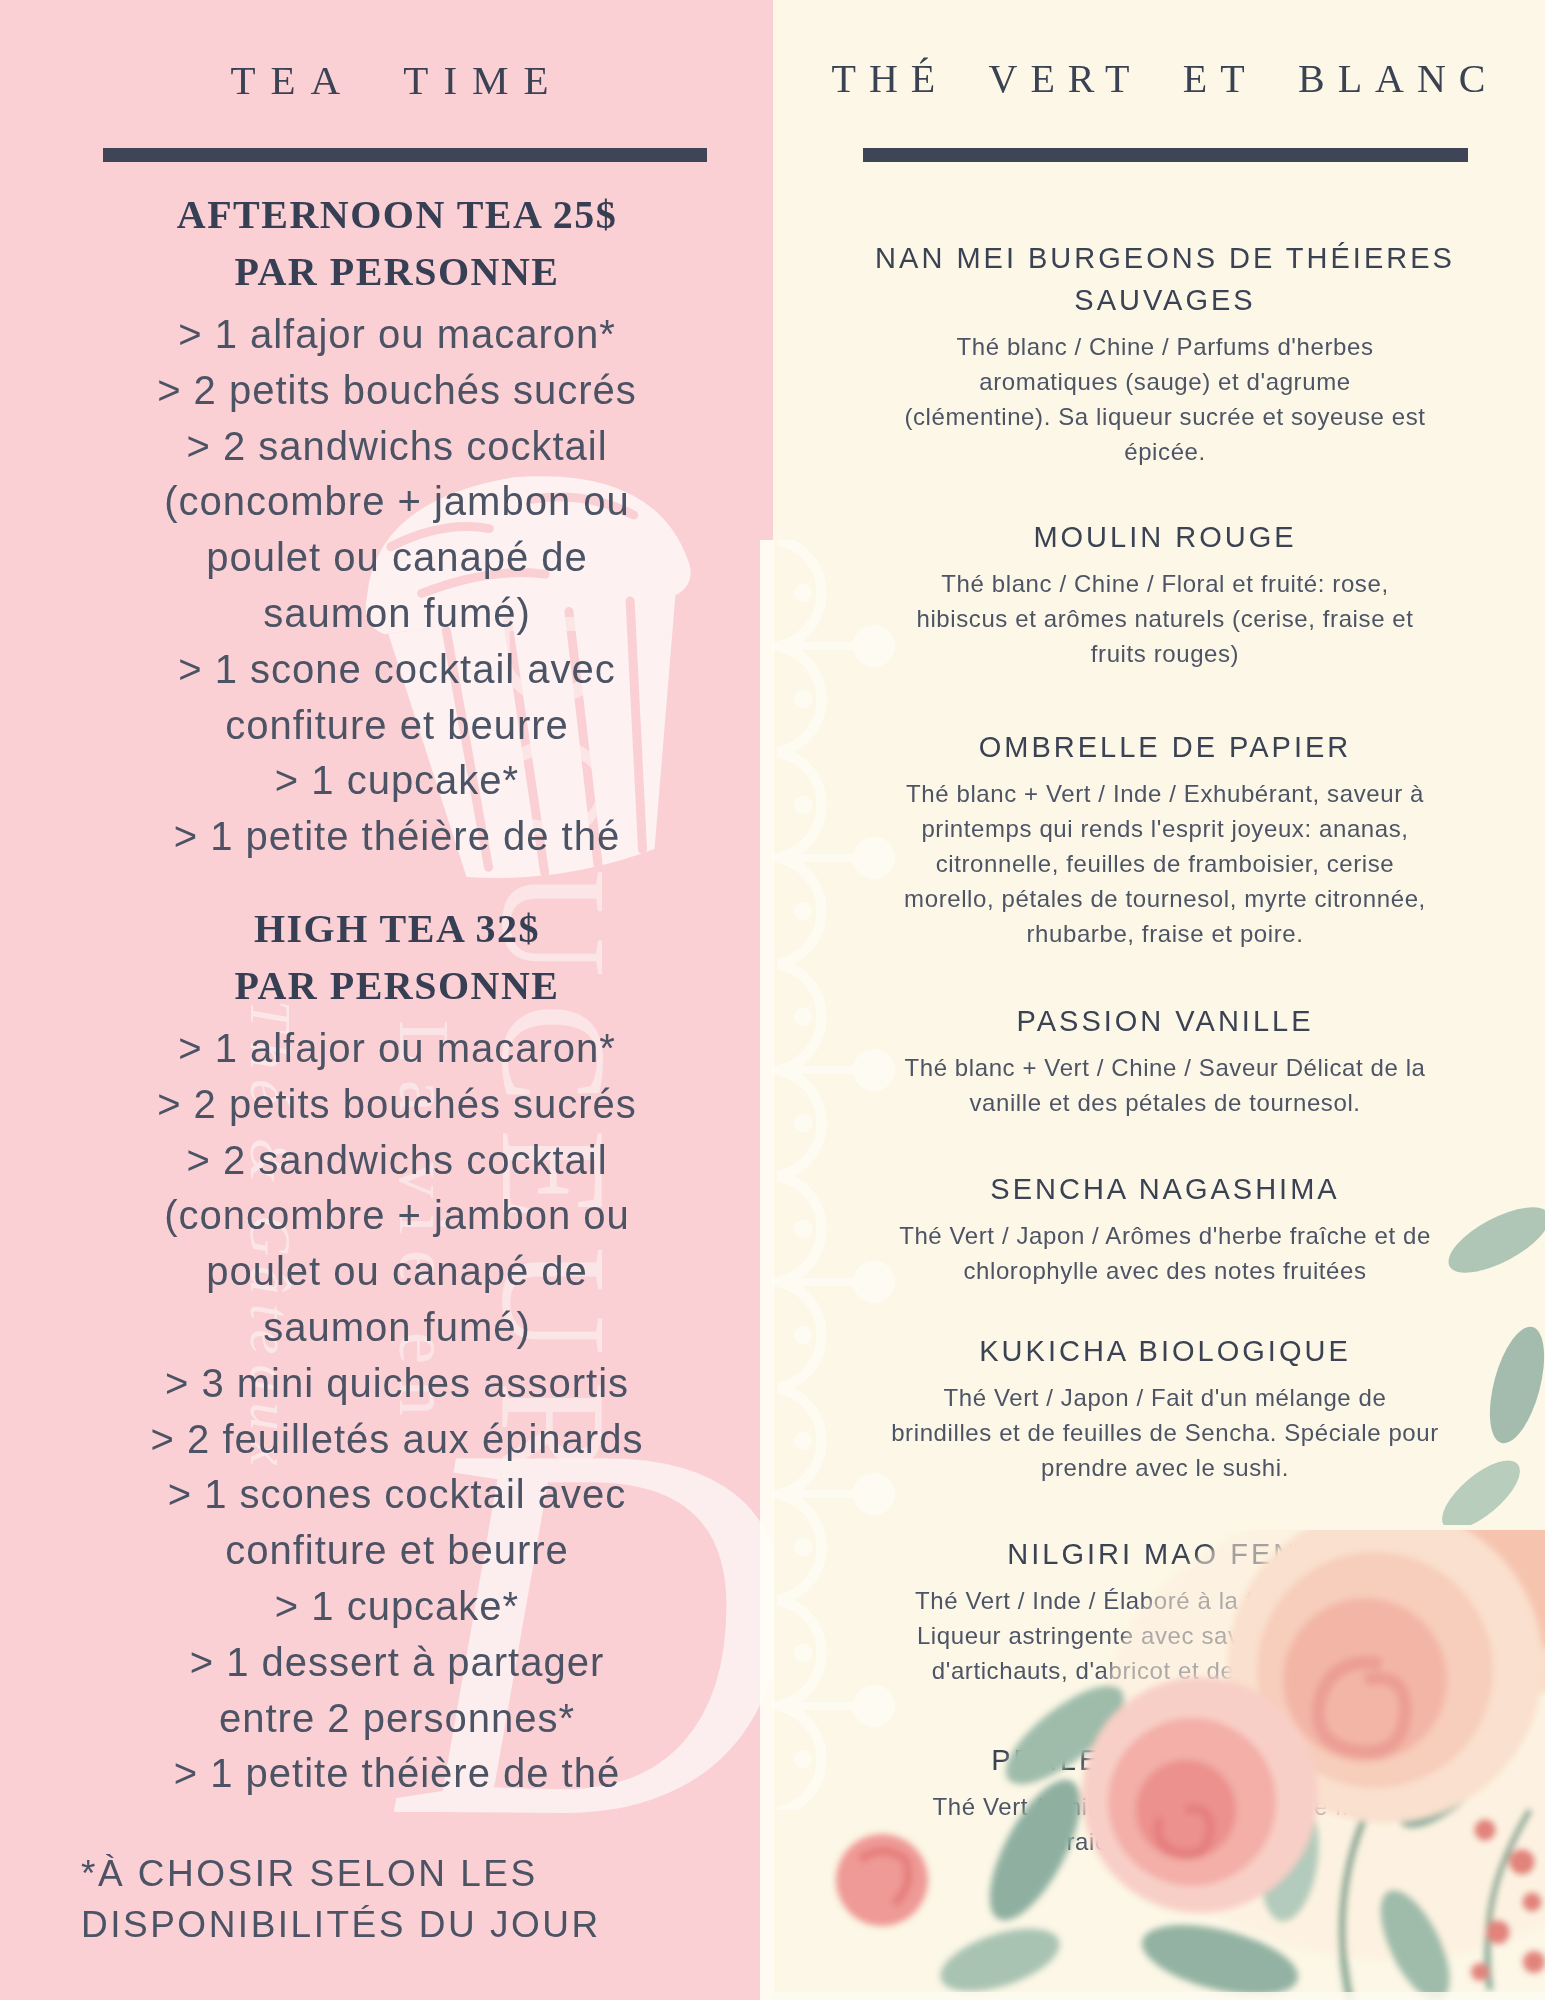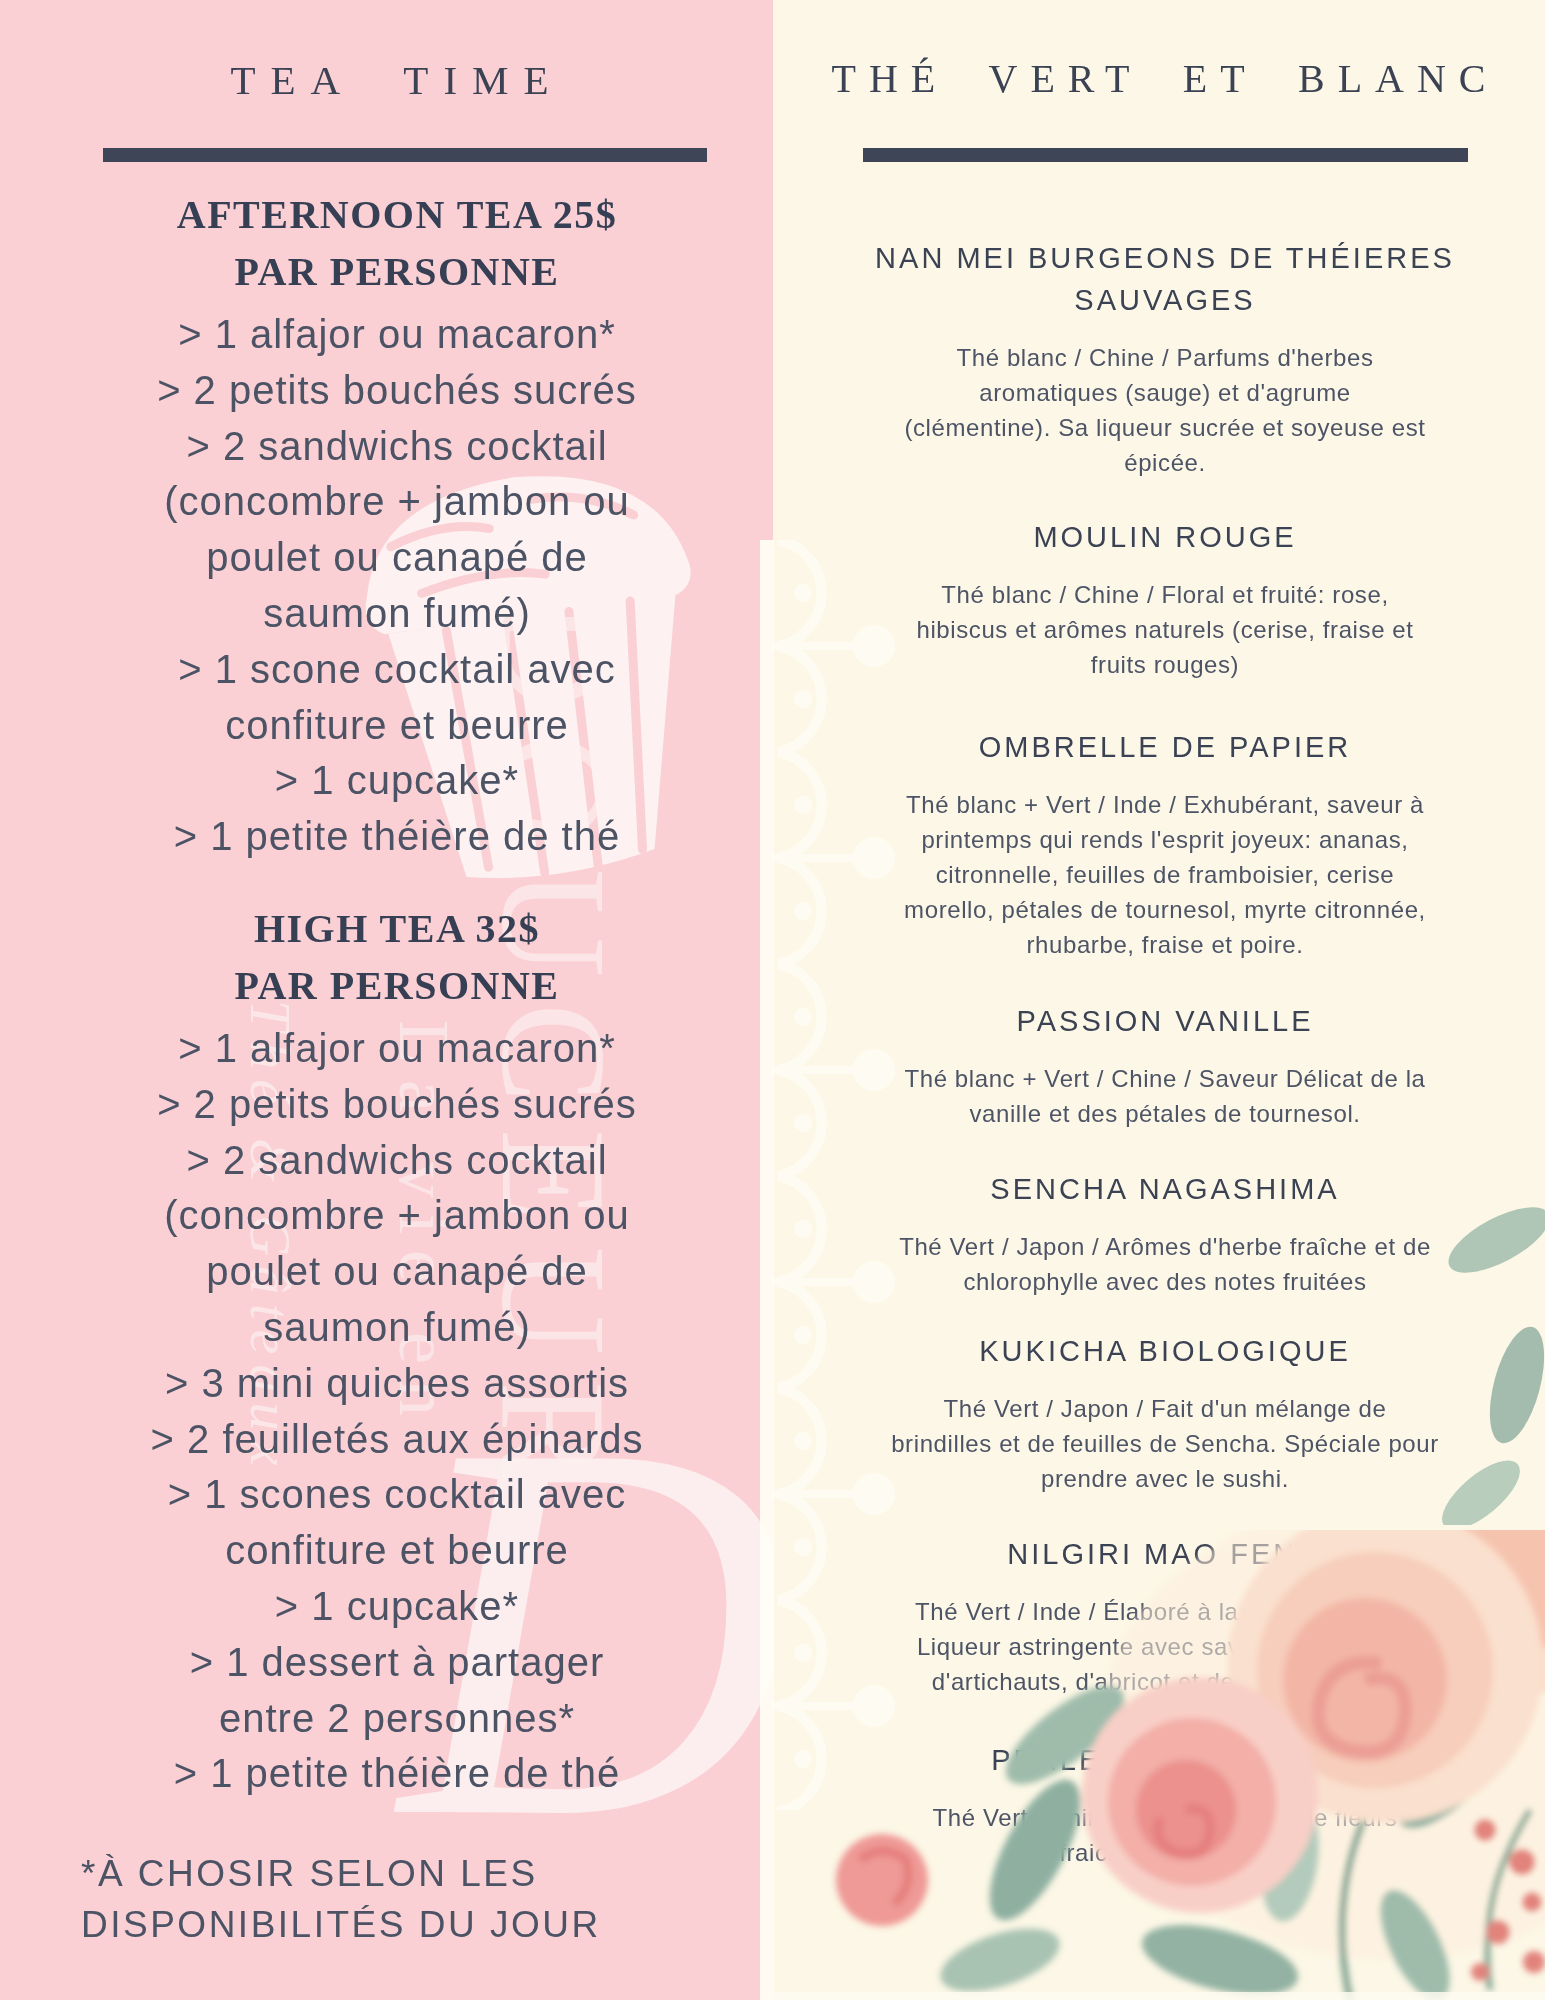--- a/index.html
+++ b/index.html
@@ -42,21 +42,21 @@
   .menu-items{margin-top:7px;}
   .menu-item-line{font-size:40px;line-height:55.8px;letter-spacing:1px;color:#4b5365;white-space:nowrap;}
   .footnote{position:absolute;left:81px;top:1848px;width:632px;}
   .footnote-line{font-size:37px;line-height:51px;letter-spacing:2.5px;color:#4b5365;white-space:nowrap;}
 
   
   .tea-section{position:absolute;left:62px;width:660px;text-align:center;}
   .tea-name-line{
     font-weight:400;font-size:29px;line-height:42px;letter-spacing:3px;color:#3a4253;white-space:nowrap;
   }
-  .tea-desc{margin-top:19px;}
+  .tea-desc{margin-top:8px;}
   .tea-desc-line{font-size:24px;line-height:35px;letter-spacing:.6px;color:#4d5466;white-space:nowrap;}
 
   
   #divider-strip{position:absolute;left:760px;top:540px;width:14px;height:1460px;background:#fffdf4;opacity:.95;}
   #lace{position:absolute;left:773px;top:540px;opacity:.9;}
   #bottom-strip{position:absolute;left:773px;top:1992px;width:772px;height:8px;background:#fdfaf0;opacity:.85;}
   #flowers{position:absolute;left:830px;top:1530px;}
   #side-leaves{position:absolute;left:1437px;top:1185px;}
 </style>
 </head>

